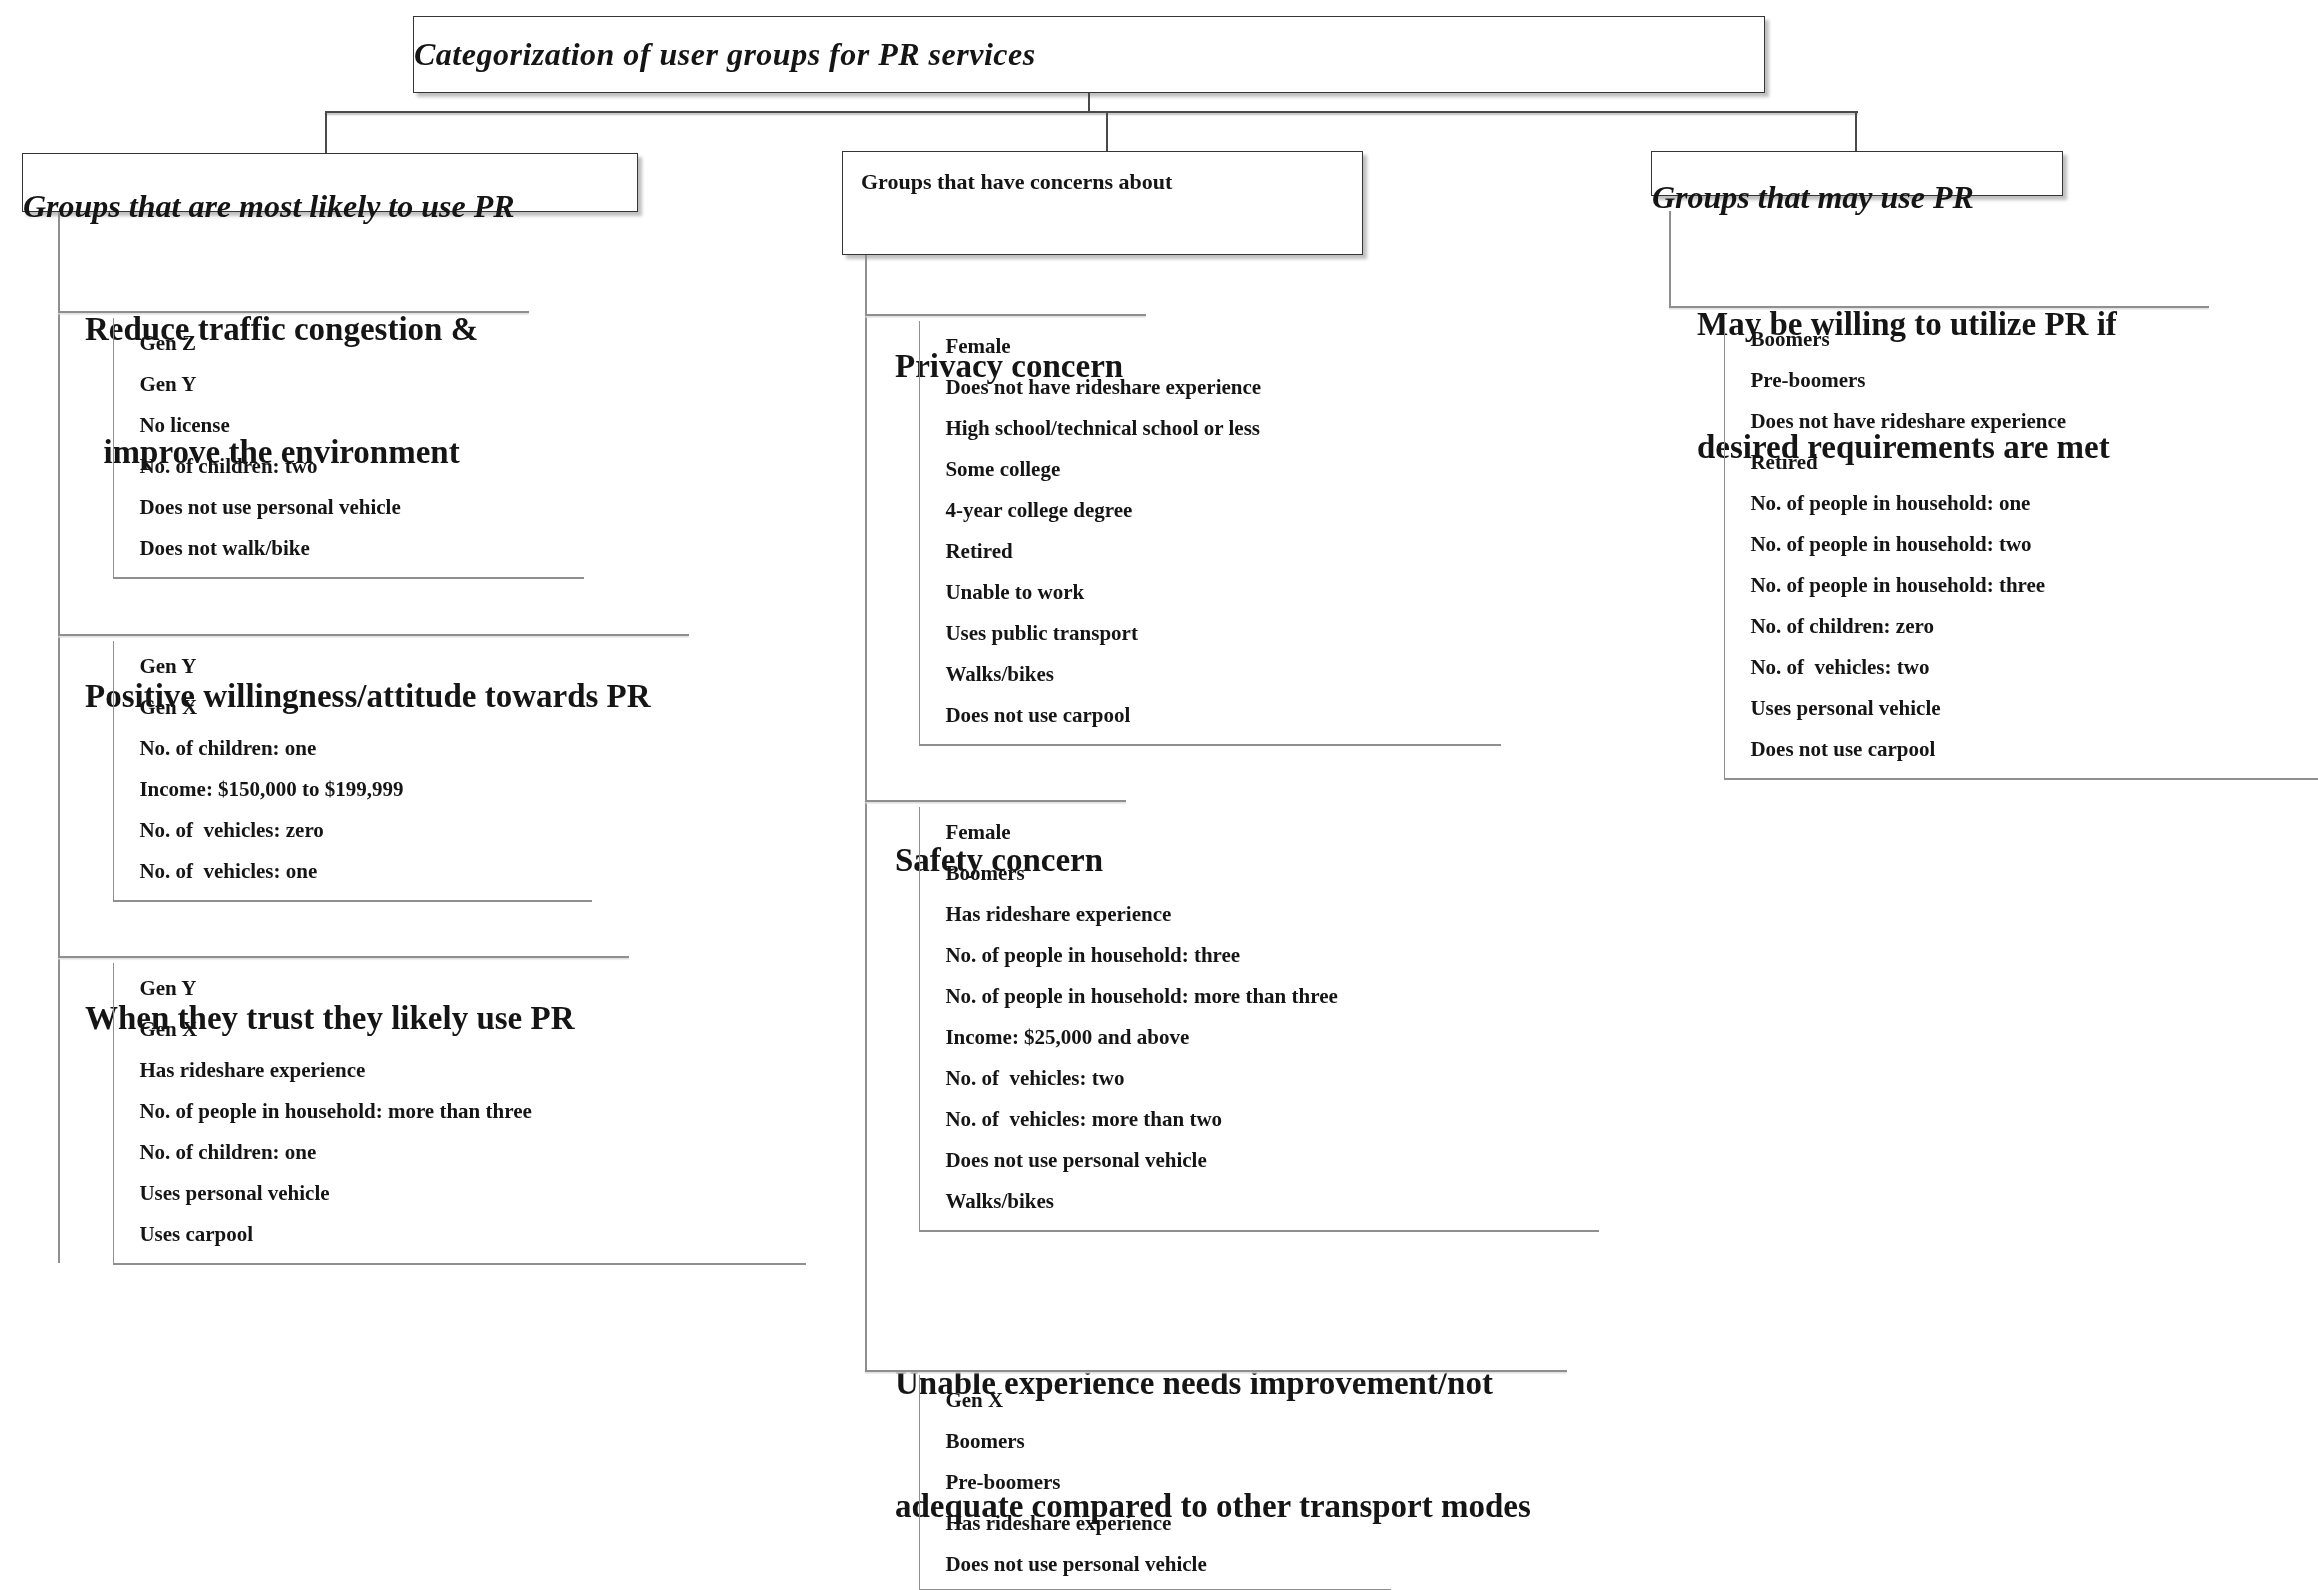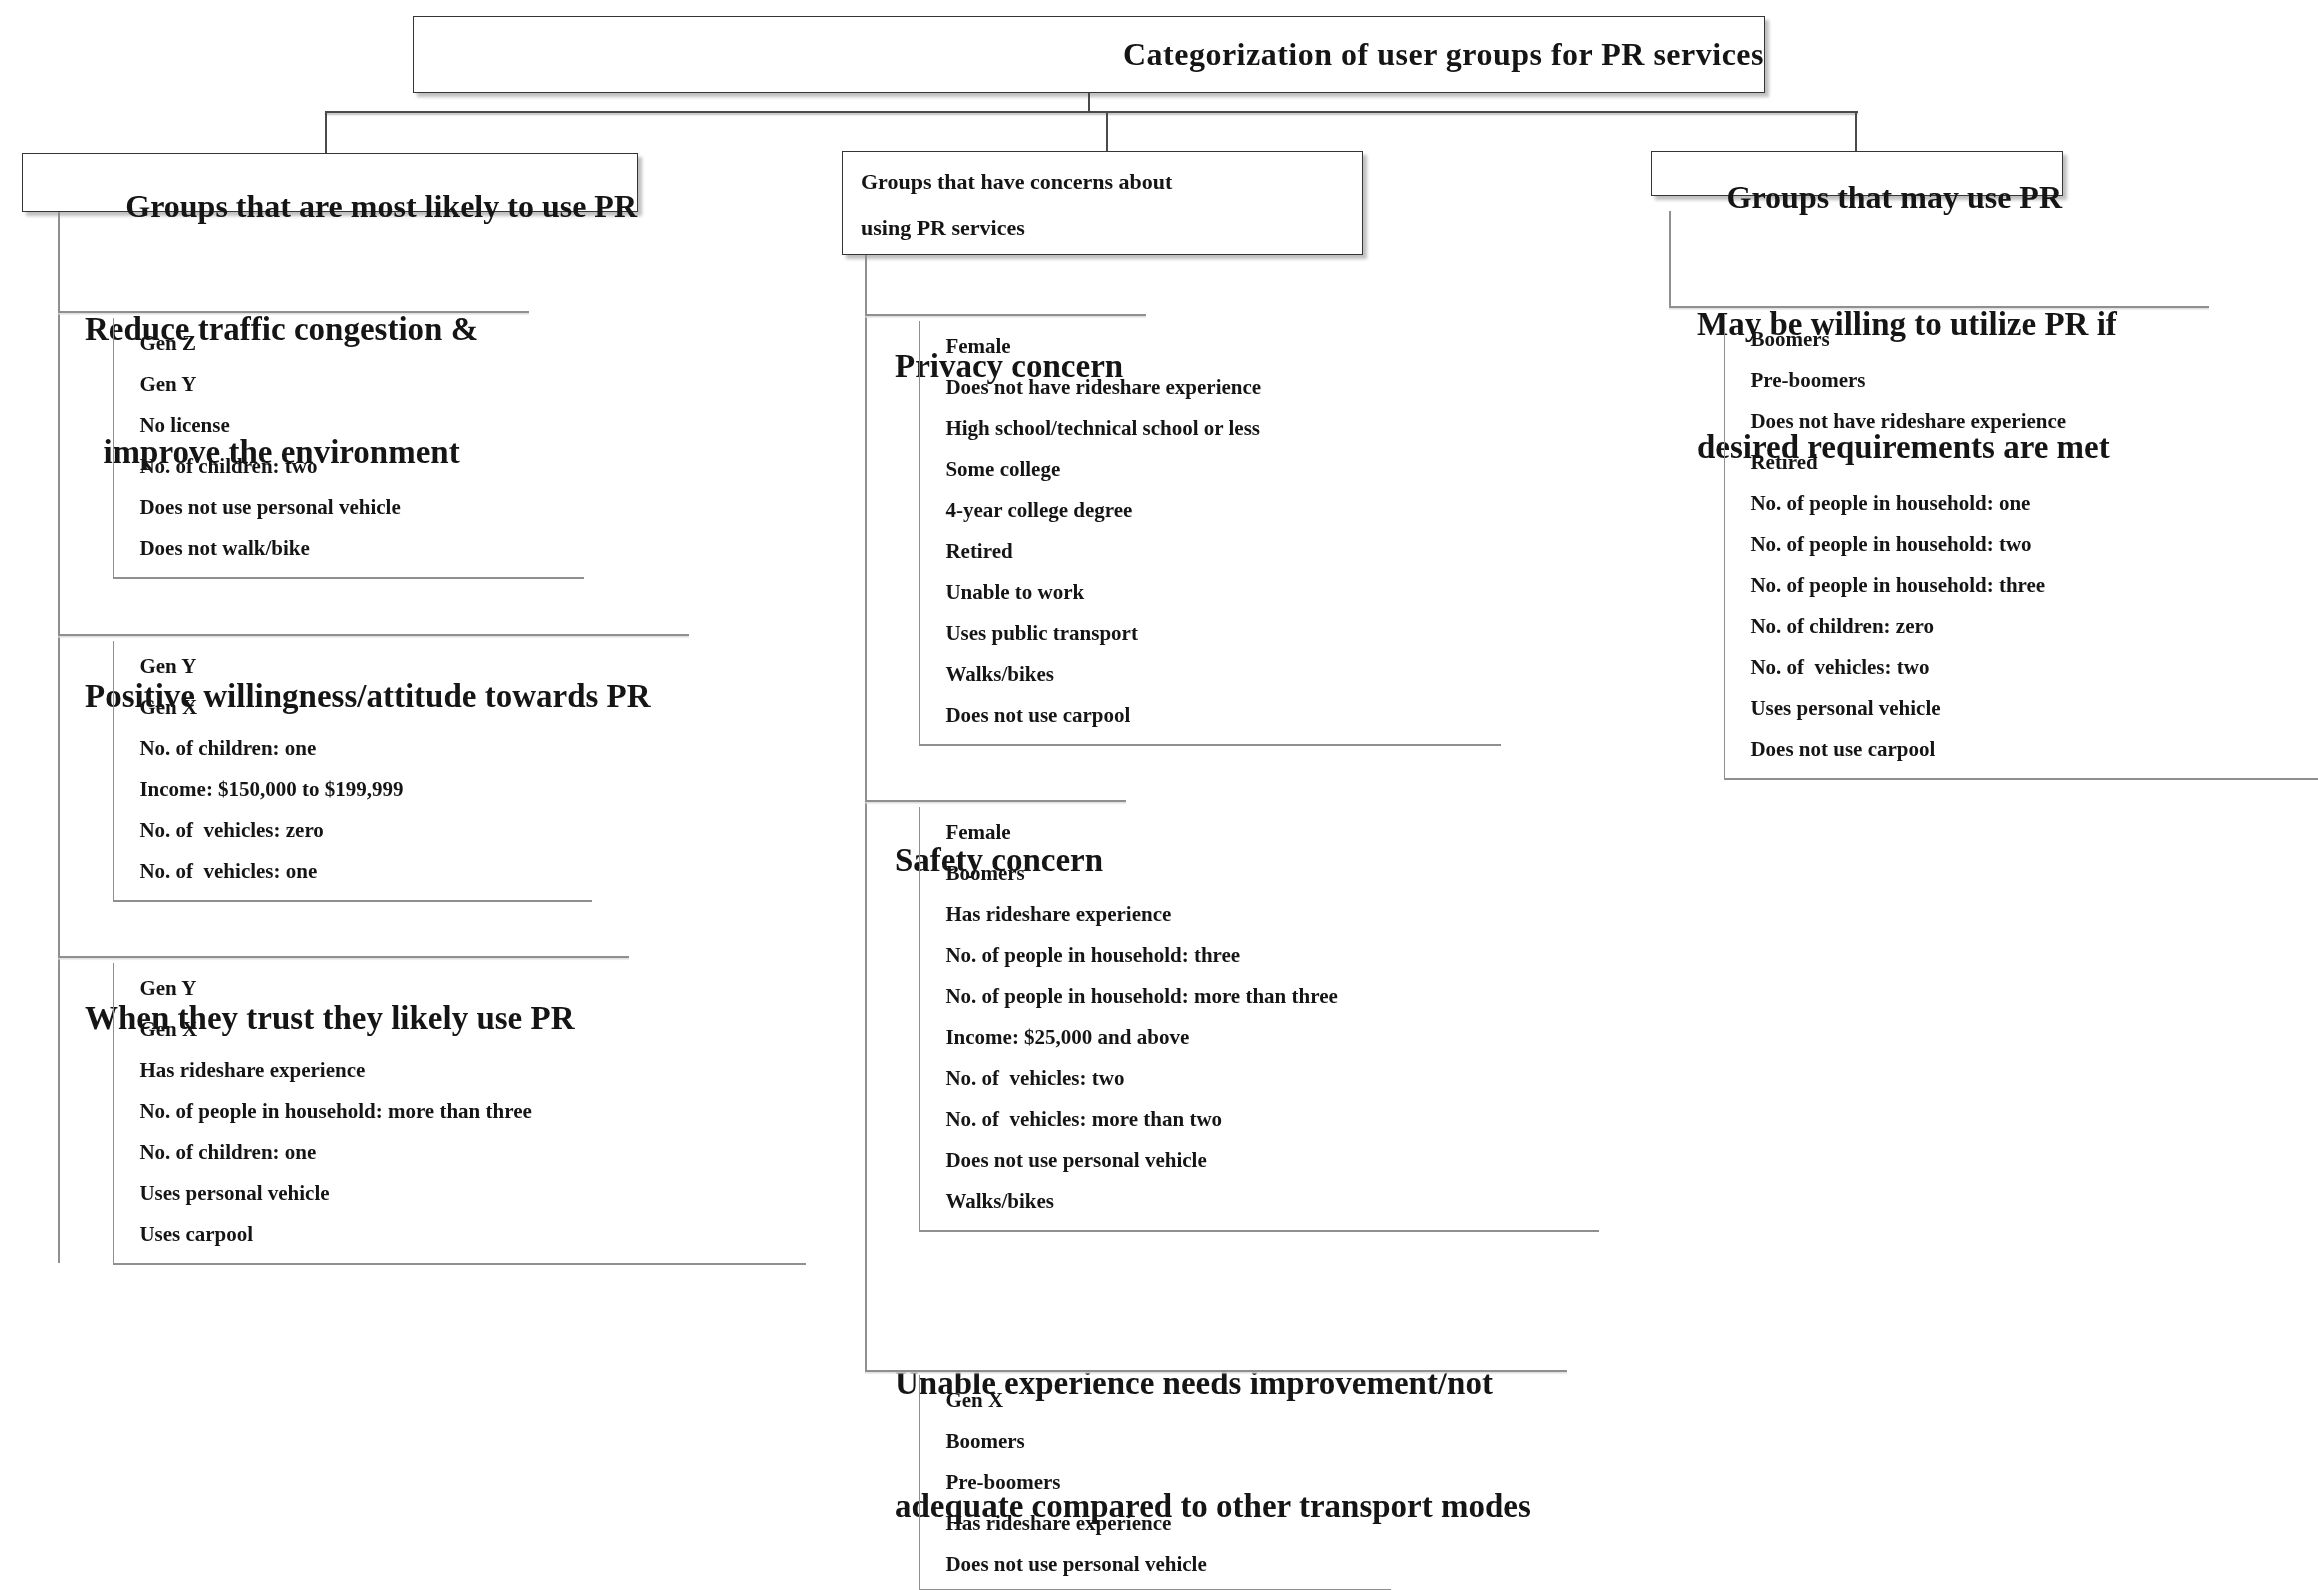--- a/index.html
+++ b/index.html
@@ -12,21 +12,21 @@
     color:#151515;
     overflow:hidden;
   }
   .box{
     position:absolute;
     border:1.6px solid #353535;
     background:#ffffff;
     box-sizing:border-box;
     box-shadow:3.7px 4.2px 3.2px #c0c0c0;
   }
-  .box.center{display:flex;align-items:center;justify-content:flex-end;text-align:center;}
+  .box.center{display:flex;align-items:center;justify-content:flex-start;text-align:center;font-style:italic;}
   .title-text{font-size:32px;letter-spacing:0.5px;}
   .cat-text{font-size:32px;margin-top:48px;}
   .cat-lines{padding:7.4px 0 0 18px;}
   .cat-lines div{font-size:22px;line-height:46px;white-space:pre;}
   .connector{position:absolute;background:#4a4a4a;}
   .connector.h{box-shadow:0 2.1px 1.6px #bdbdbd;}
   .bracket{position:absolute;width:1.6px;background:#8f8f8f;}
   .heading{position:absolute;font-size:33px;line-height:41px;white-space:pre;}
   .h-divider{position:absolute;height:2.1px;background:#8f8f8f;box-shadow:0 1.6px 1.1px #dcdcdc;}
   .list{
@@ -97,21 +97,20 @@
     <div class="item">Has rideshare experience</div>
     <div class="item">No. of people in household: more than three</div>
     <div class="item">No. of children: one</div>
     <div class="item">Uses personal vehicle</div>
     <div class="item">Uses carpool</div>
   </div>
 
   <div class="box" style="left:842px;top:151px;width:521px;height:104px;">
     <div class="cat-lines">
       <div>Groups that have concerns about</div>
-      <div>using PR services</div>
     </div>
   </div>
 
   <div class="bracket" style="left:865px;top:255px;height:1116px;"></div>
 
   <div class="heading" style="left:895px;top:264px;">
     <div>Privacy concern</div>
   </div>
   <div class="h-divider" style="left:865px;top:314px;width:281px;"></div>
   <div class="list" style="left:919px;top:321px;width:582px;">

